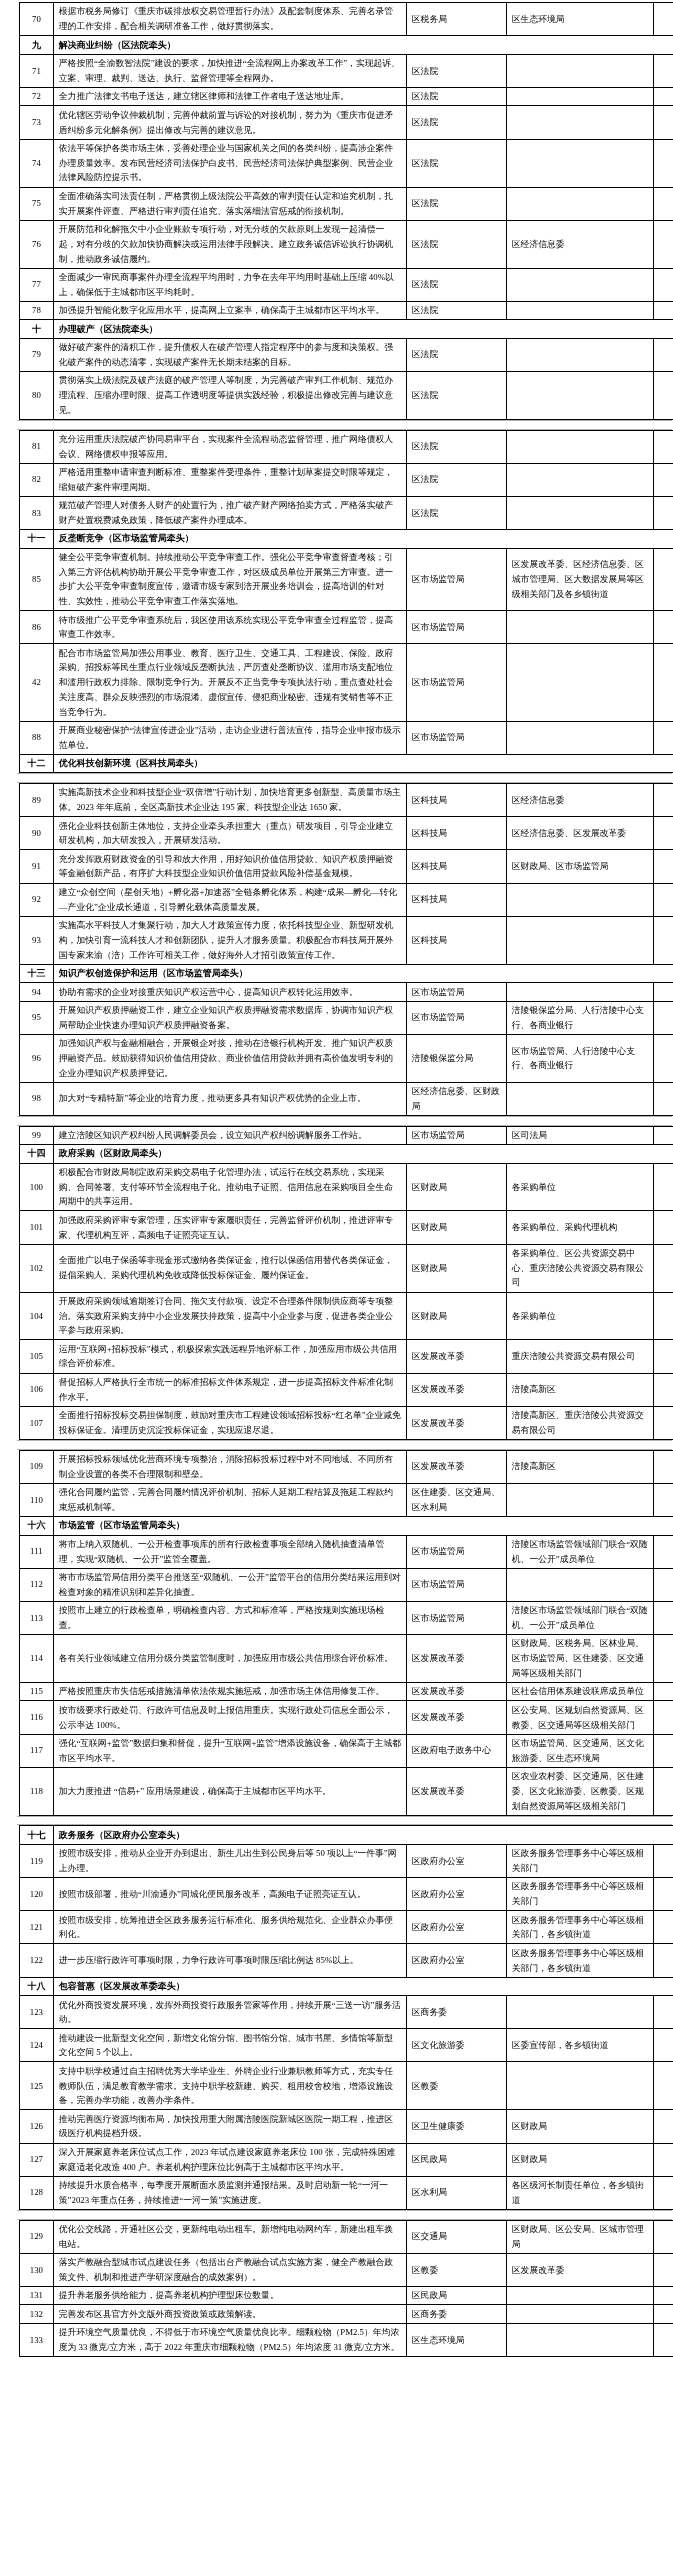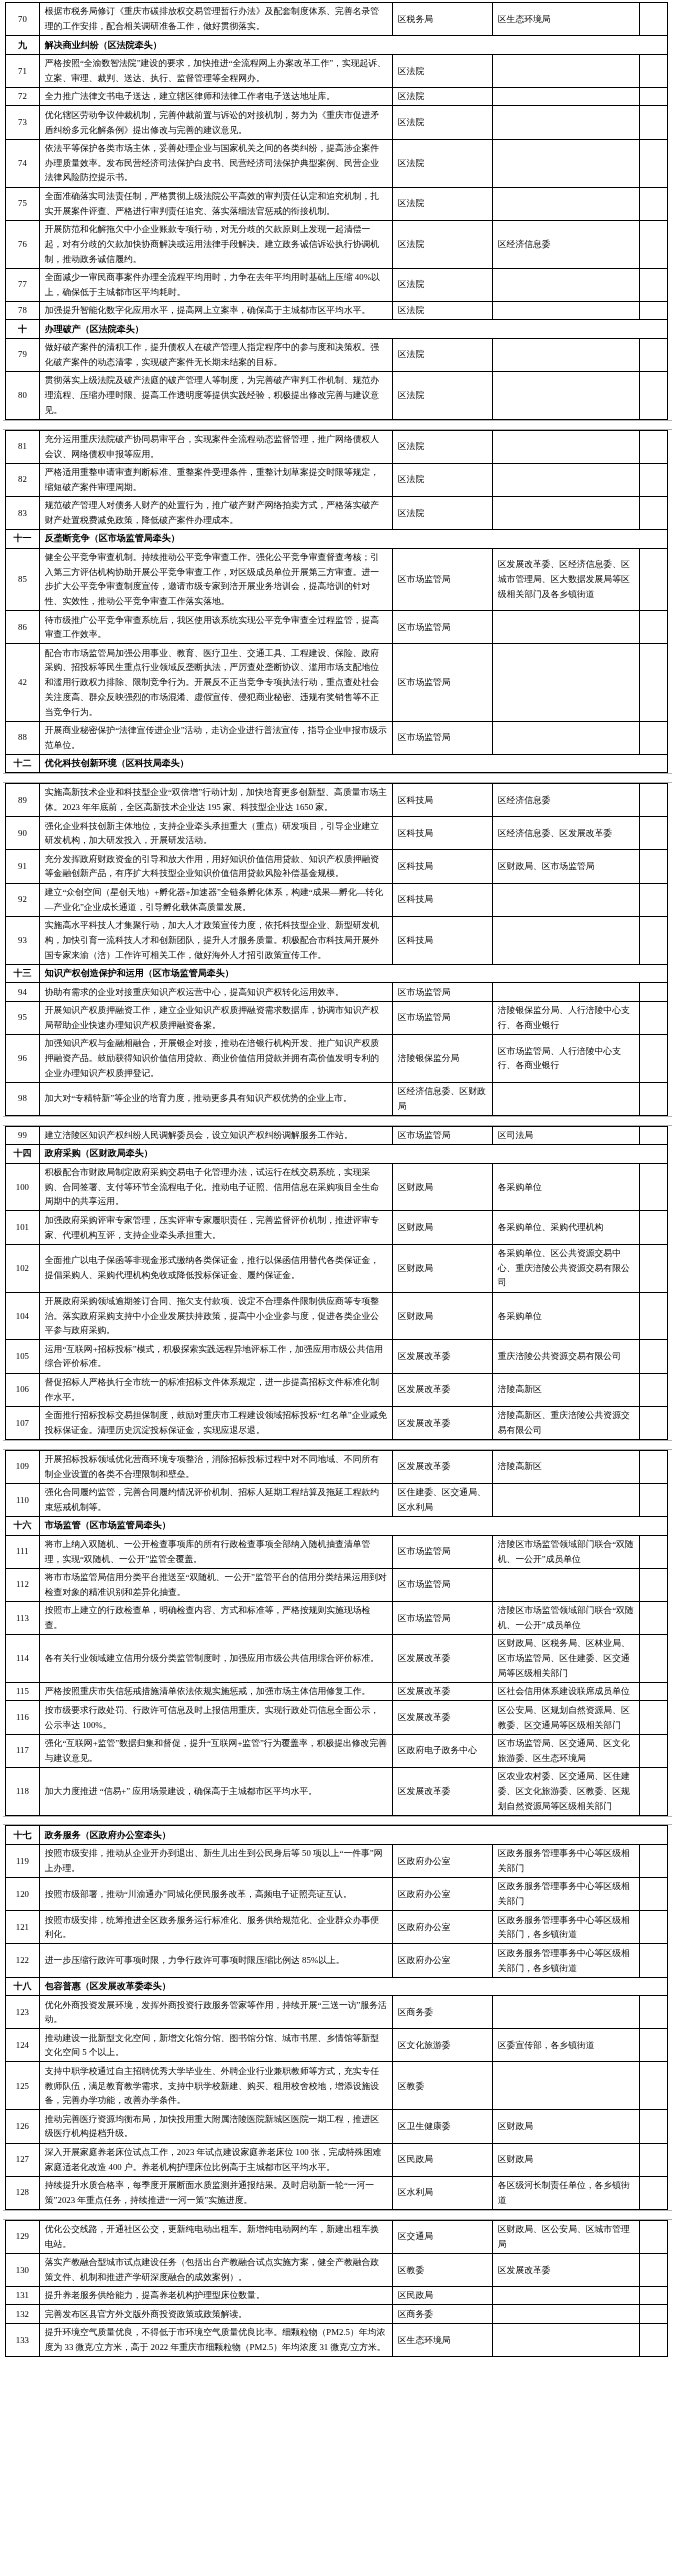--- a/index.html
+++ b/index.html
@@ -5,20 +5,21 @@
   html, body {
     margin: 0;
     padding: 0;
     background: #ffffff;
     width: 673px;
     font-family: "Liberation Serif", "DejaVu Serif", serif;
     color: #000;
   }
   .doc {
     padding: 2.1px 2.8px 5.6px 4.9px;
+    margin-left: 14px;
   }
   table.page {
     border-collapse: collapse;
     table-layout: fixed;
     width: 663px;
     border: 1.4px solid #000;
   }
   table.page td {
     border: 0.7px solid #000;
     padding: 1.4px 4.9px;
@@ -319,21 +320,21 @@
         </tr>
         <tr>
           <td class="num">100</td>
           <td class="task">积极配合市财政局制定政府采购交易电子化管理办法，试运行在线交易系统，实现采购、合同签署、支付等环节全流程电子化。推动电子证照、信用信息在采购项目全生命周期中的共享运用。</td>
           <td class="lead">区财政局</td>
           <td class="coop">各采购单位</td>
           <td class="empty"></td>
         </tr>
         <tr>
           <td class="num">101</td>
-          <td class="task">加强政府采购评审专家管理，压实评审专家履职责任，完善监督评价机制，推进评审专家、代理机构互评，支持企业牵头承担重大。</td>
+          <td class="task">加强政府采购评审专家管理，压实评审专家履职责任，完善监督评价机制，推进评审专家、代理机构互评，高频电子证照亮证互认。</td>
           <td class="lead">区财政局</td>
           <td class="coop">各采购单位、采购代理机构</td>
           <td class="empty"></td>
         </tr>
         <tr>
           <td class="num">102</td>
           <td class="task">全面推广以电子保函等非现金形式缴纳各类保证金，推行以保函信用替代各类保证金，提倡采购人、采购代理机构免收或降低投标保证金、履约保证金。</td>
           <td class="lead">区财政局</td>
           <td class="coop">各采购单位、区公共资源交易中心、重庆涪陵公共资源交易有限公司</td>
           <td class="empty"></td>
@@ -433,21 +434,21 @@
         </tr>
         <tr>
           <td class="num">116</td>
           <td class="task">按市级要求行政处罚、行政许可信息及时上报信用重庆。实现行政处罚信息全面公示，公示率达 100%。</td>
           <td class="lead">区发展改革委</td>
           <td class="coop">区公安局、区规划自然资源局、区教委、区交通局等区级相关部门</td>
           <td class="empty"></td>
         </tr>
         <tr>
           <td class="num">117</td>
-          <td class="task">强化“互联网+监管”数据归集和督促，提升“互联网+监管”行为覆盖率，积极提出修改完善与建议意见。</td>
+          <td class="task">强化“互联网+监管”数据归集和督促，提升“互联网+监管”增添设施设备，确保高于主城都市区平均水平。</td>
           <td class="lead">区政府电子政务中心</td>
           <td class="coop">区市场监管局、区交通局、区文化旅游委、区生态环境局</td>
           <td class="empty"></td>
         </tr>
         <tr>
           <td class="num">118</td>
           <td class="task">加大力度推进 “信易+” 应用场景建设，确保高于主城都市区平均水平。</td>
           <td class="lead">区发展改革委</td>
           <td class="coop">区农业农村委、区交通局、区住建委、区文化旅游委、区教委、区规划自然资源局等区级相关部门</td>
           <td class="empty"></td>

